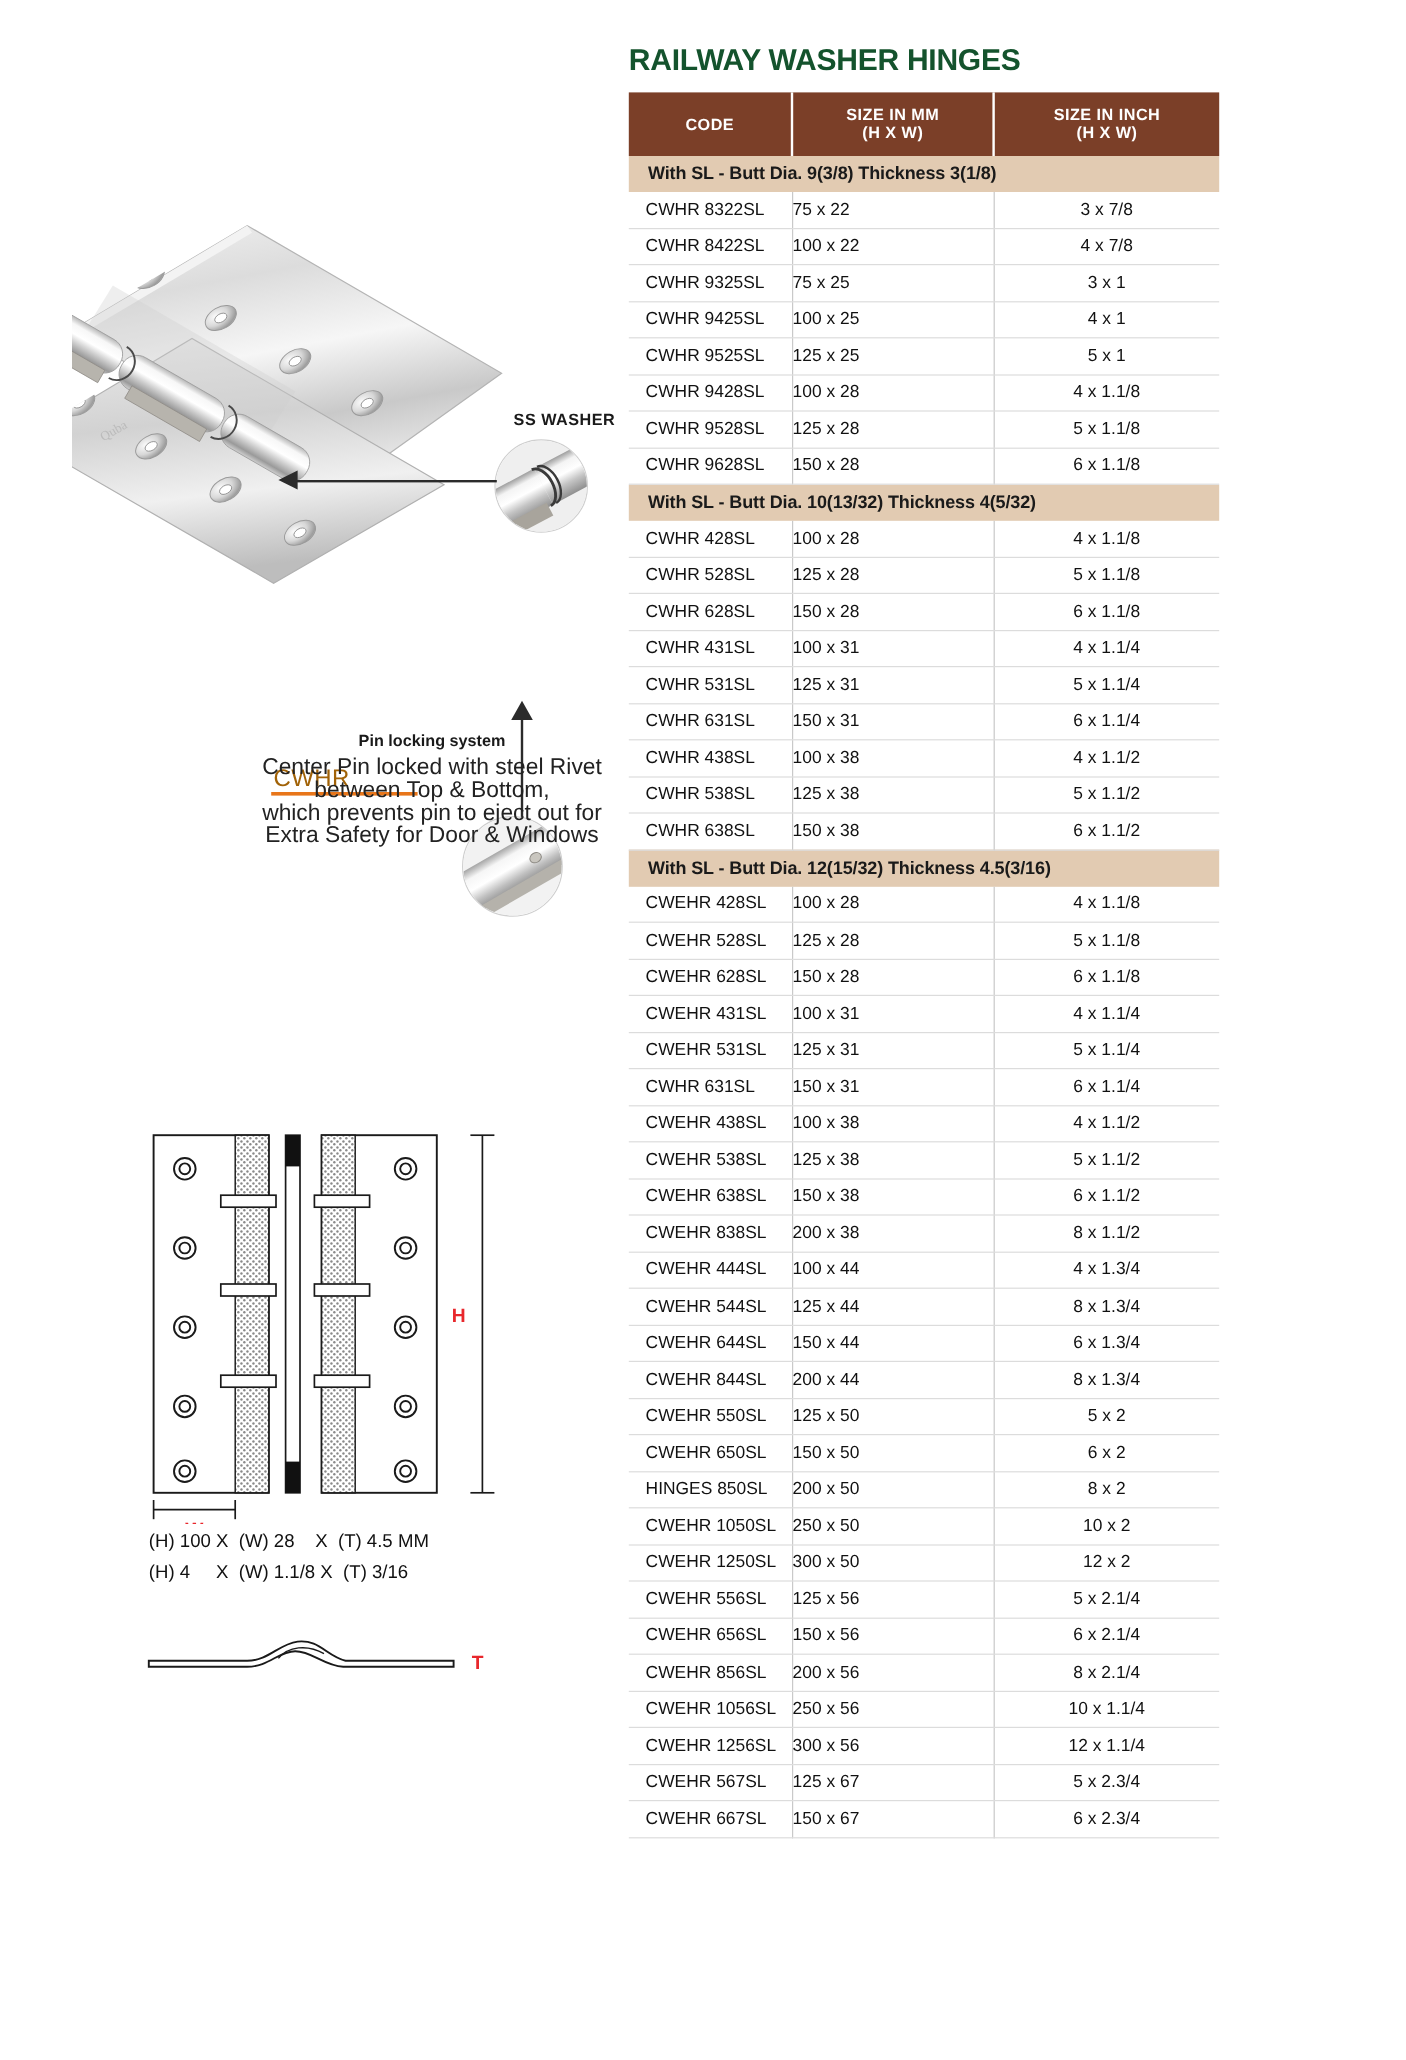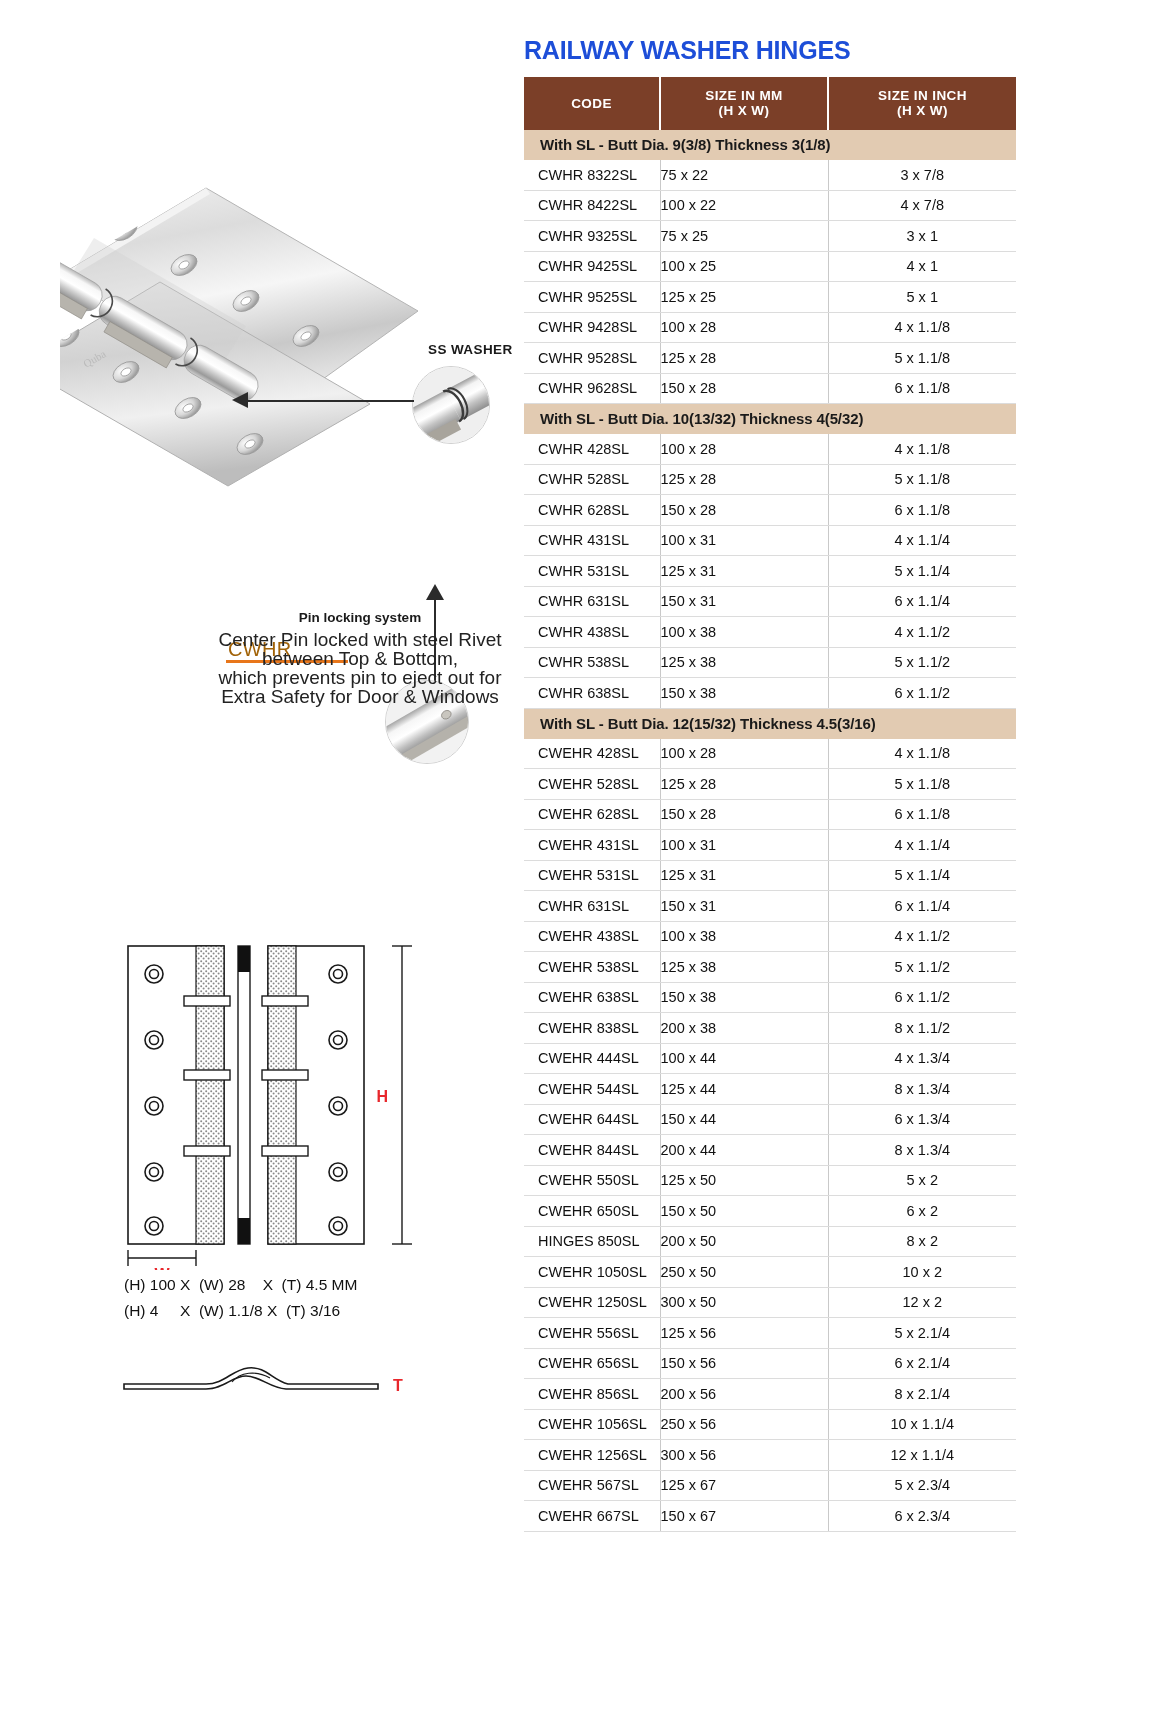--- a/index.html
+++ b/index.html
@@ -81,21 +81,21 @@
   }
   .exhibit-lines .ln { white-space: pre; }
 
   .profile-block { position: absolute; left: 120px; top: 1358px; width: 300px; height: 48px; }
 
   
   .table-wrap { position: absolute; left: 524px; top: 36px; width: 492px; }
 
   .table-title {
     font-size: 25px; font-weight: 700; letter-spacing: -.2px;
-    color: #1d4ed8; margin-bottom: 12px; white-space: nowrap;
+    color: #14532d; margin-bottom: 12px; white-space: nowrap;
   }
 
   table.spec {
     width: 492px; border-collapse: collapse; table-layout: fixed;
   }
   table.spec col.c-code  { width: 136px; }
   table.spec col.c-mm    { width: 168px; }
   table.spec col.c-inch  { width: 188px; }
 
   table.spec thead th {

